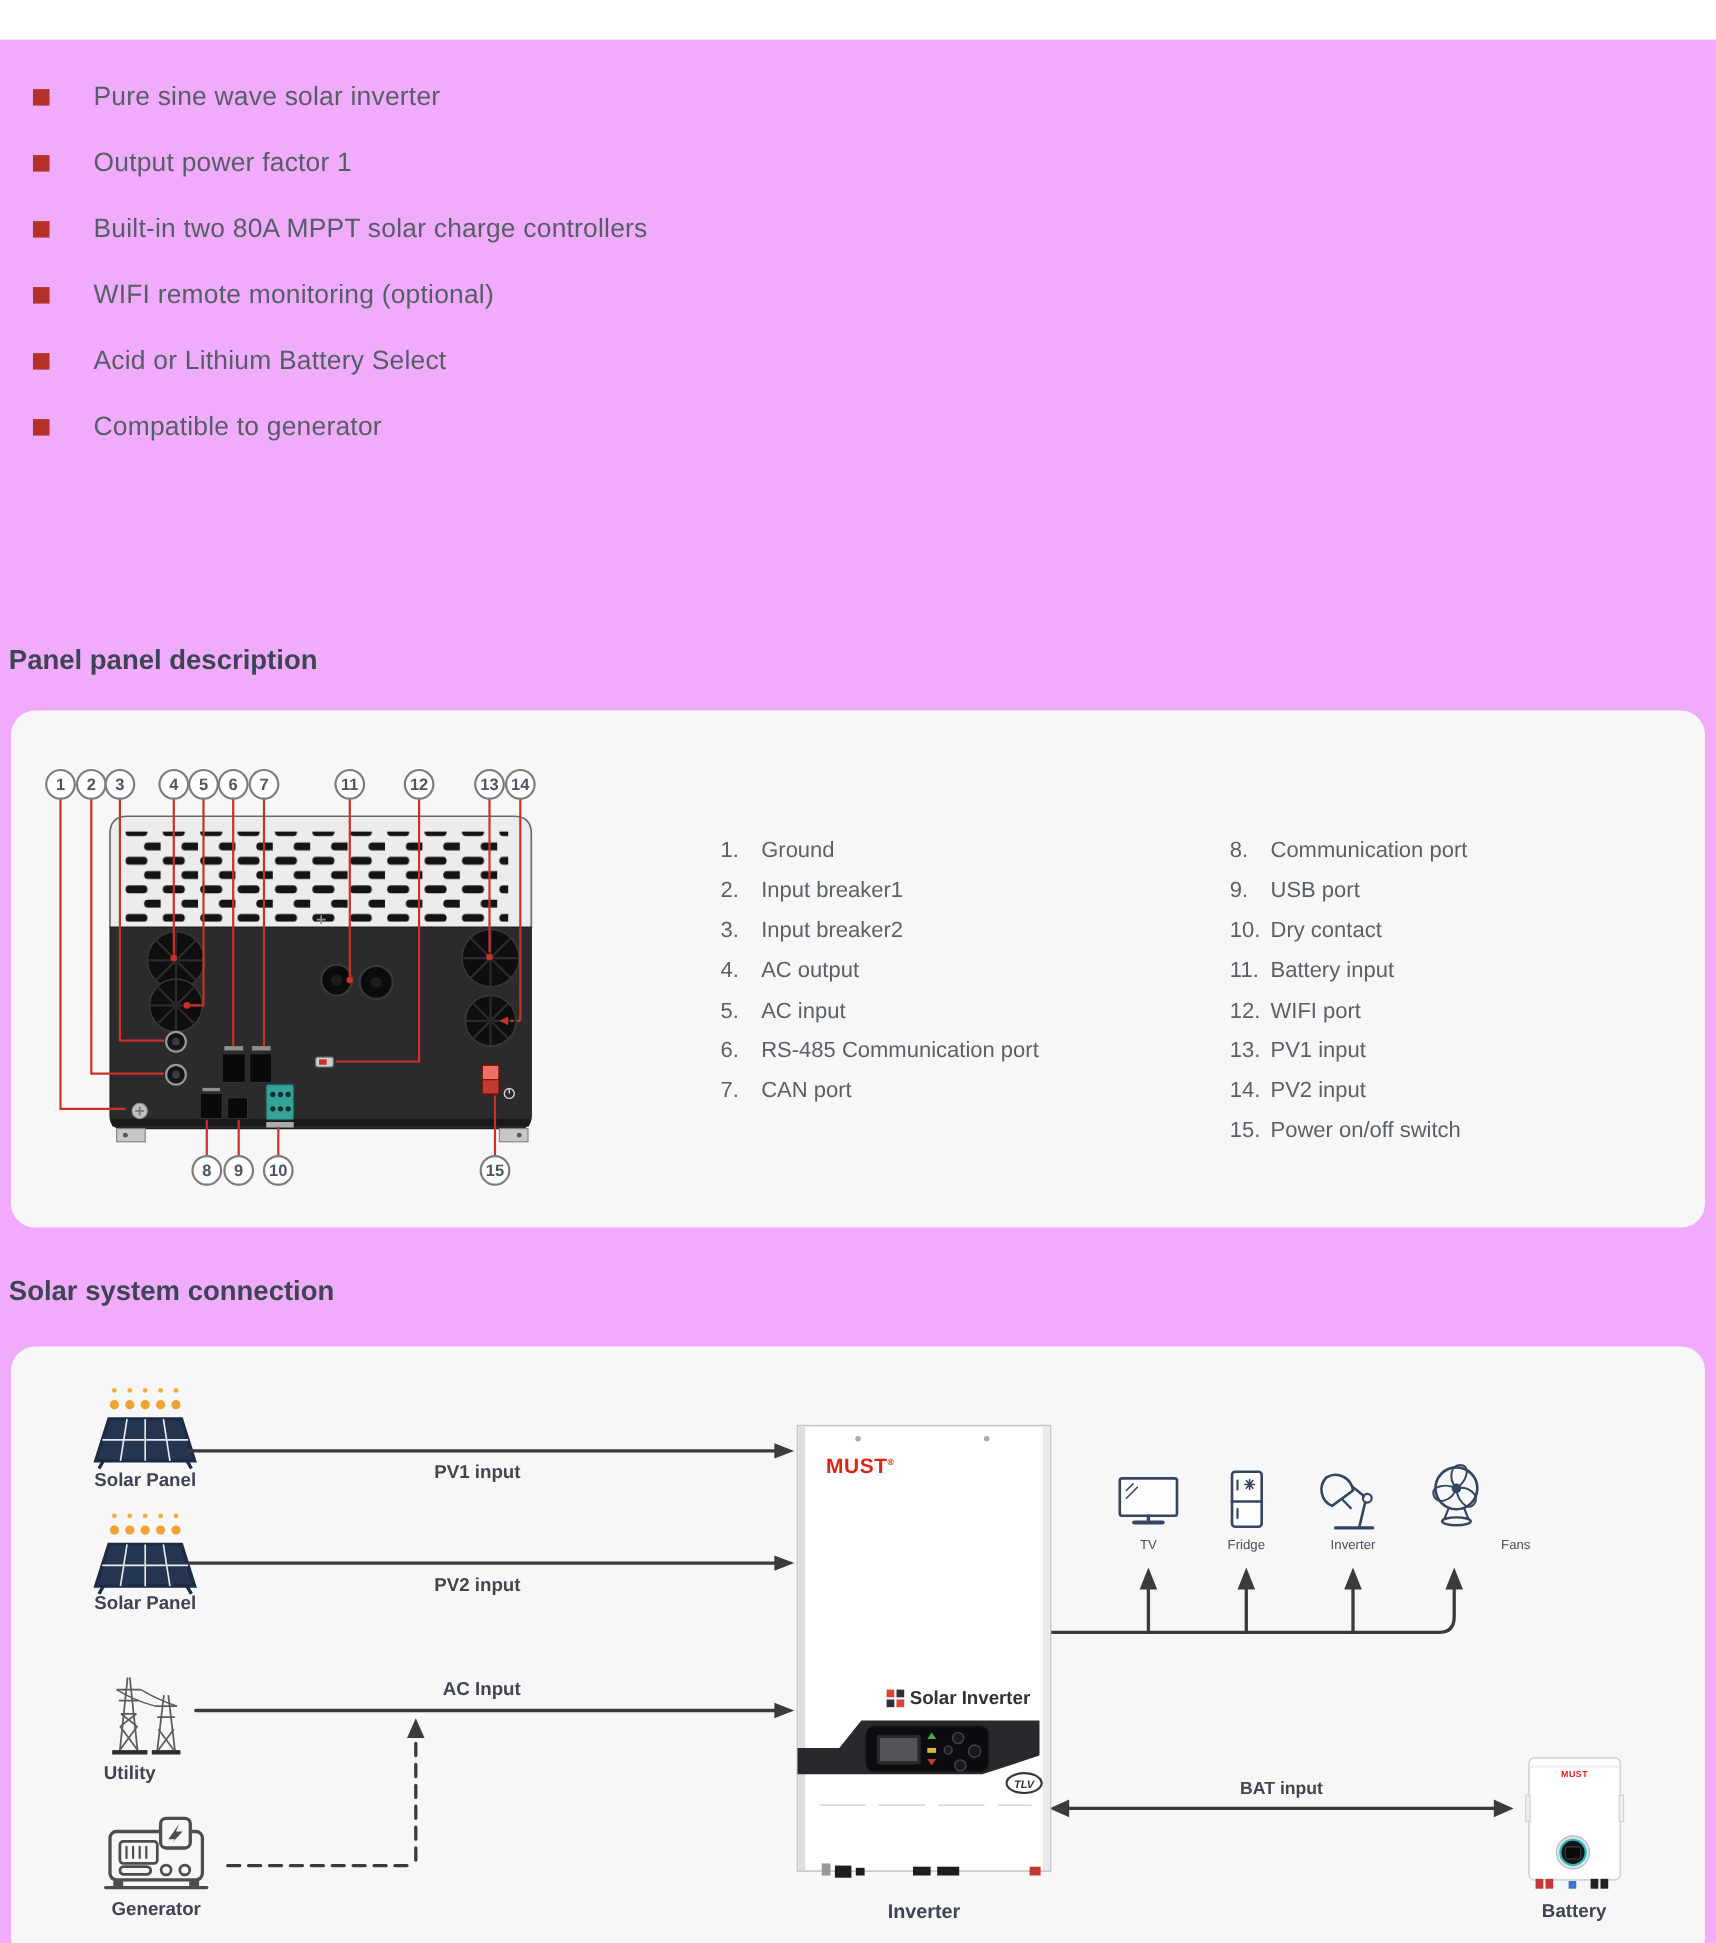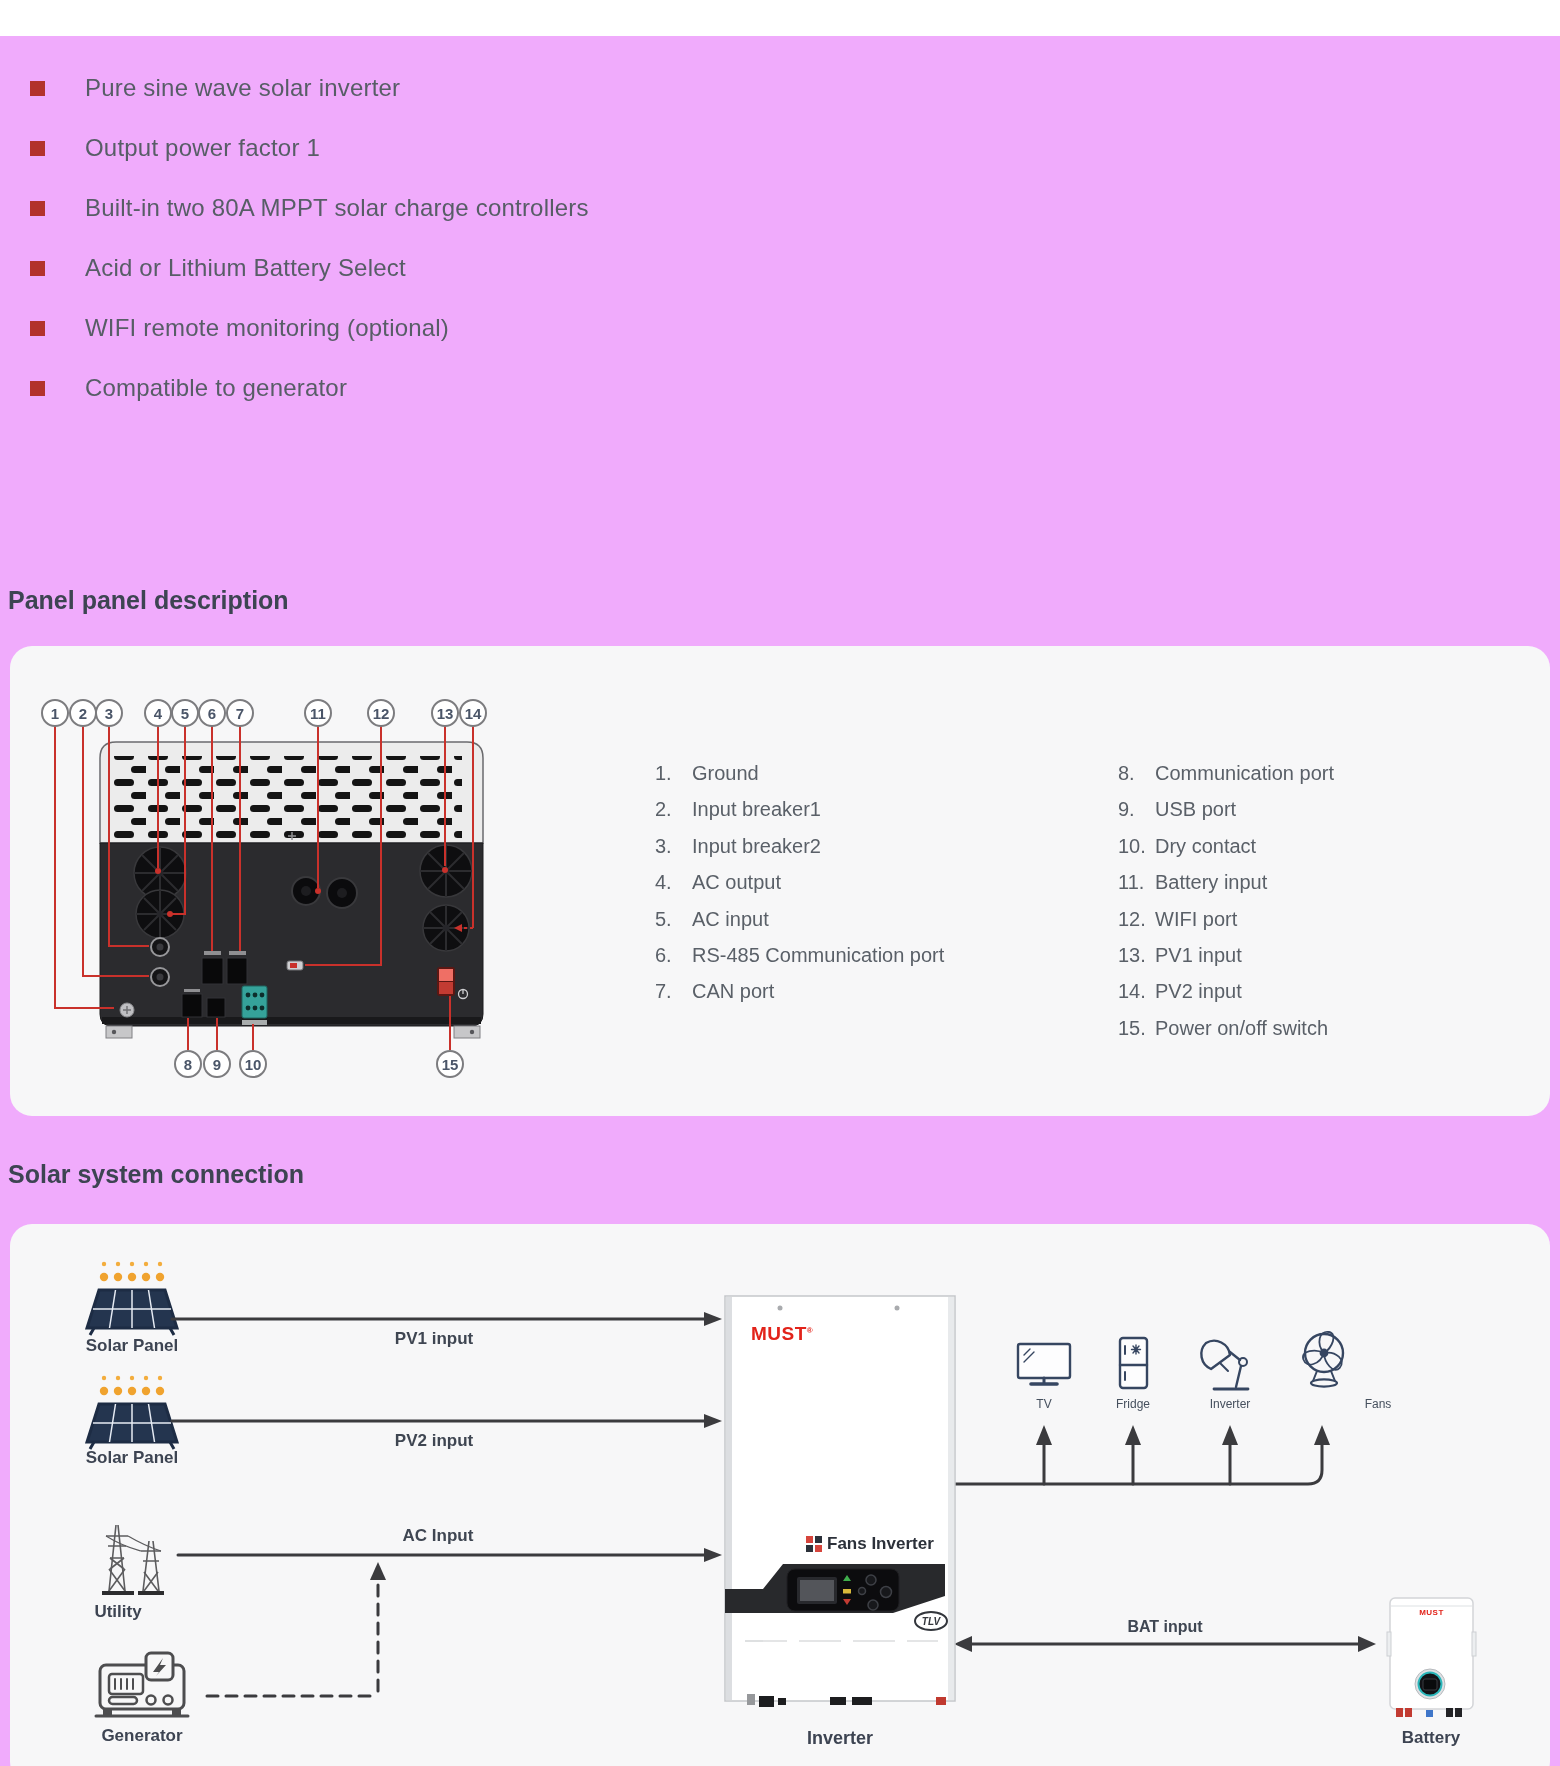--- a/index.html
+++ b/index.html
@@ -63,25 +63,25 @@
     <div class="feat">
         <span class="bullet"></span>
         <span class="ftext">Output power factor 1</span>
       </div>
     <div class="feat">
         <span class="bullet"></span>
         <span class="ftext">Built-in two 80A MPPT solar charge controllers</span>
       </div>
     <div class="feat">
         <span class="bullet"></span>
+        <span class="ftext">WIFI remote monitoring (optional)</span>
+      </div>
+    <div class="feat">
+        <span class="bullet"></span>
         <span class="ftext">Acid or Lithium Battery Select</span>
-      </div>
-    <div class="feat">
-        <span class="bullet"></span>
-        <span class="ftext">WIFI remote monitoring (optional)</span>
       </div>
     <div class="feat">
         <span class="bullet"></span>
         <span class="ftext">Compatible to generator</span>
       </div>
   </div>
 
   <div class="h2" id="h-back">Panel panel description</div>
 
   <div class="panel" id="panel-back">
@@ -459,18 +459,18 @@
     <div class="dlabel" style="left:1421px;top:504px;">Battery</div>
 
     <div class="must-logo"><span>MUST</span><sup>®</sup></div>
     <div class="inv-title">
       <span class="hash">
           <i class="h1"></i>
           <i class="h2"></i>
           <i class="h3"></i>
           <i class="h4"></i>
         </span>
-      <span class="t">Fans Inverter</span>
+      <span class="t">Solar Inverter</span>
     </div>
     <div class="bat-brand">MUST</div>
   </div>
 
 </div>
 
 </body></html>

